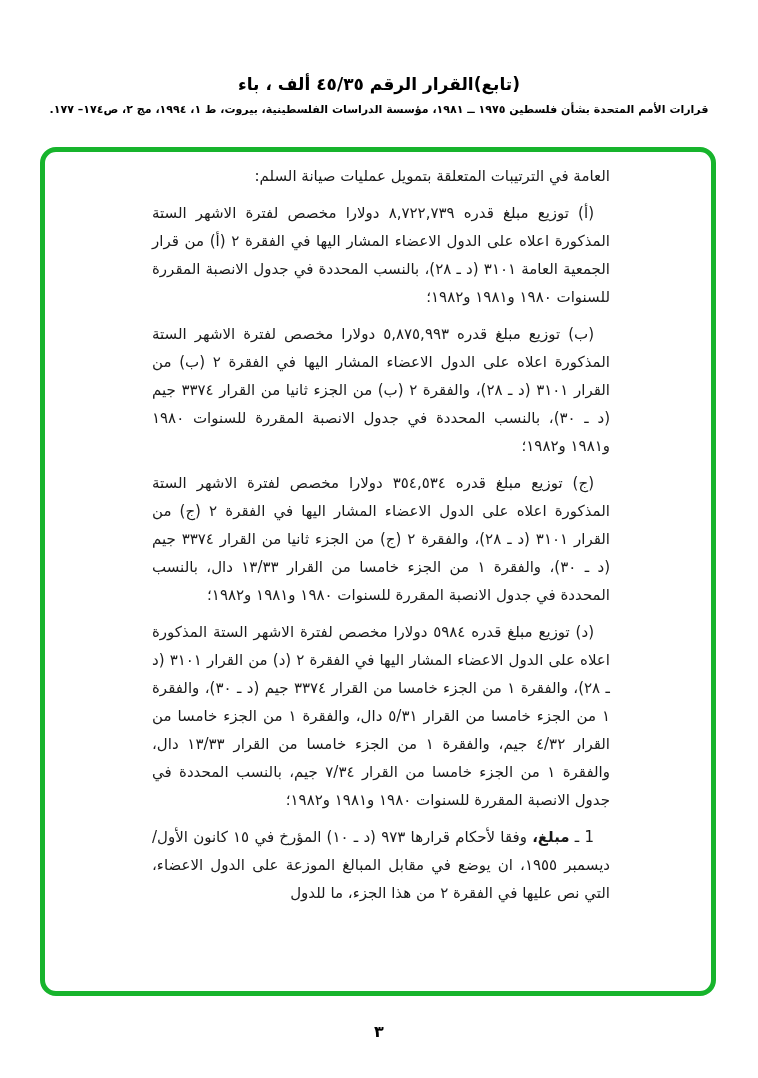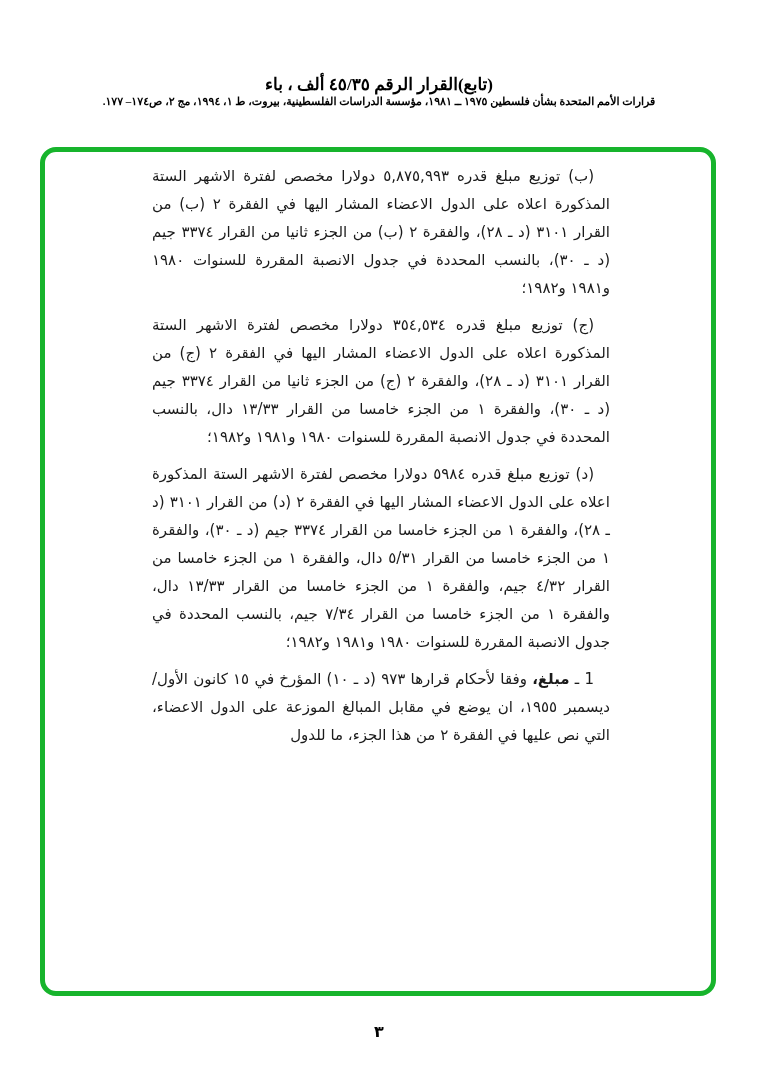--- a/index.html
+++ b/index.html
@@ -15,29 +15,29 @@
     color: #111111;
     overflow: hidden;
   }
   .doc-header {
     position: absolute;
     top: 74px;
     left: 0;
     width: 758px;
     text-align: center;
     direction: rtl;
-    font-family: Liberation Serif, serif;
   }
   .doc-title {
     font-size: 17px;
     font-weight: bold;
     letter-spacing: 0.2px;
     color: #000000;
   }
   .doc-subtitle {
+    margin-top: 9px;
     font-size: 11px;
     font-weight: bold;
     color: #000000;
     white-space: nowrap;
   }
   .green-box {
     position: absolute;
     left: 40px;
     top: 147px;
     width: 666px;
@@ -84,19 +84,21 @@
 <body>
 
 <div class="doc-header">
   <div class="doc-title">(تابع)القرار الرقم  ٤٥/٣٥ ألف ، باء</div>
   <div class="doc-subtitle">قرارات الأمم المتحدة بشأن فلسطين ١٩٧٥ ــ ١٩٨١، مؤسسة الدراسات الفلسطينية، بيروت، ط ١، ١٩٩٤، مج ٢، ص١٧٤– ١٧٧.</div>
 </div>
 
 <div class="green-box"></div>
 
 <div class="text-column">
+  <p class="continuation-line">العامة في الترتيبات المتعلقة بتمويل عمليات صيانة السلم:</p>
+  <p class="para-lettered">(أ) توزيع مبلغ قدره ٨,٧٢٢,٧٣٩ دولارا مخصص لفترة الاشهر الستة المذكورة اعلاه على الدول الاعضاء المشار اليها في الفقرة ٢ (أ) من قرار الجمعية العامة ٣١٠١ (د ـ ٢٨)، بالنسب المحددة في جدول الانصبة المقررة للسنوات ١٩٨٠ و١٩٨١ و١٩٨٢؛</p>
   <p class="para-lettered">(ب) توزيع مبلغ قدره ٥,٨٧٥,٩٩٣ دولارا مخصص لفترة الاشهر الستة المذكورة اعلاه على الدول الاعضاء المشار اليها في الفقرة ٢ (ب) من القرار ٣١٠١ (د ـ ٢٨)، والفقرة ٢ (ب) من الجزء ثانيا من القرار ٣٣٧٤ جيم (د ـ ٣٠)، بالنسب المحددة في جدول الانصبة المقررة للسنوات ١٩٨٠ و١٩٨١ و١٩٨٢؛</p>
   <p class="para-lettered">(ج) توزيع مبلغ قدره ٣٥٤,٥٣٤ دولارا مخصص لفترة الاشهر الستة المذكورة اعلاه على الدول الاعضاء المشار اليها في الفقرة ٢ (ج) من القرار ٣١٠١ (د ـ ٢٨)، والفقرة ٢ (ج) من الجزء ثانيا من القرار ٣٣٧٤ جيم (د ـ ٣٠)، والفقرة ١ من الجزء خامسا من القرار ١٣/٣٣ دال، بالنسب المحددة في جدول الانصبة المقررة للسنوات ١٩٨٠ و١٩٨١ و١٩٨٢؛</p>
   <p class="para-lettered">(د) توزيع مبلغ قدره ٥٩٨٤ دولارا مخصص لفترة الاشهر الستة المذكورة اعلاه على الدول الاعضاء المشار اليها في الفقرة ٢ (د) من القرار ٣١٠١ (د ـ ٢٨)، والفقرة ١ من الجزء خامسا من القرار ٣٣٧٤ جيم (د ـ ٣٠)، والفقرة ١ من الجزء خامسا من القرار ٥/٣١ دال، والفقرة ١ من الجزء خامسا من القرار ٤/٣٢ جيم، والفقرة ١ من الجزء خامسا من القرار ١٣/٣٣ دال، والفقرة ١ من الجزء خامسا من القرار ٧/٣٤ جيم، بالنسب المحددة في جدول الانصبة المقررة للسنوات ١٩٨٠ و١٩٨١ و١٩٨٢؛</p>
   <p class="para-lettered"><span>1 ـ </span><span class="bold-word">مبلغ،</span><span> وفقا لأحكام قرارها ٩٧٣ (د ـ ١٠) المؤرخ في ١٥ كانون الأول/ديسمبر ١٩٥٥، ان يوضع في مقابل المبالغ الموزعة على الدول الاعضاء، التي نص عليها في الفقرة ٢ من هذا الجزء، ما للدول</span></p>
 </div>
 
 <div class="page-number">٣</div>
 
 </body></html>

